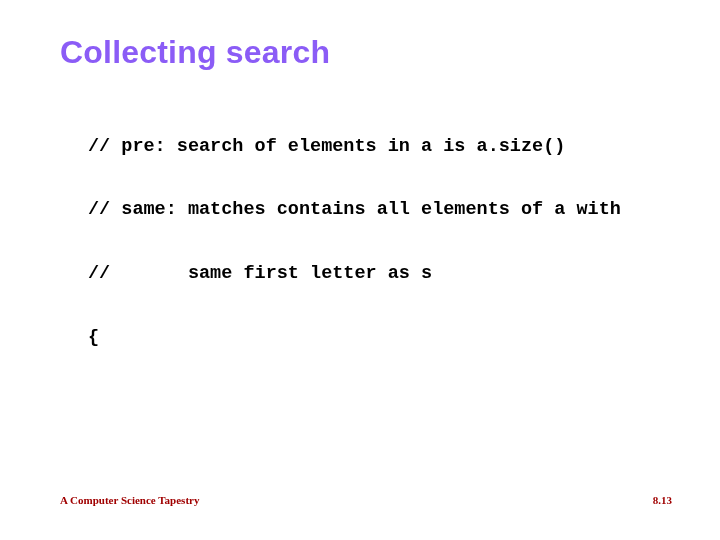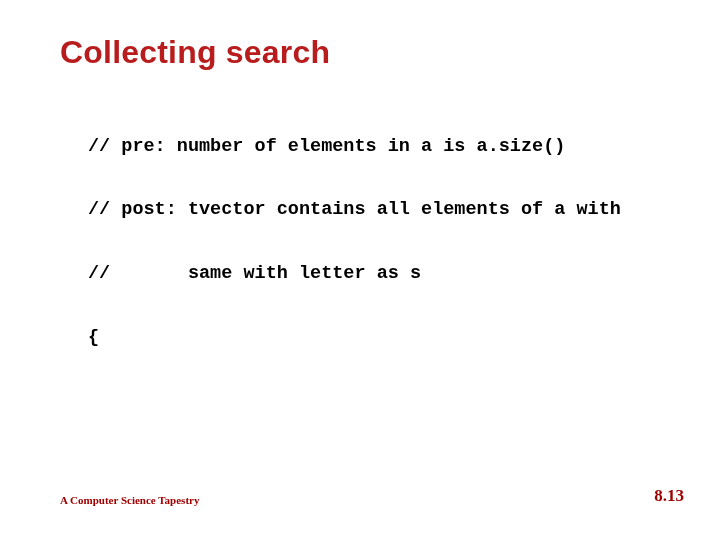--- a/index.html
+++ b/index.html
@@ -16,21 +16,21 @@
     box-sizing: border-box;
     width: 720px;
     height: 540px;
     padding: 34px 48px 0 60px;
     position: relative;
   }
   .title {
     font-size: 32px;
     font-weight: bold;
     font-family: Arial, Helvetica, sans-serif;
-    color: #b91c1c;
+    color: #8b5cf6;
     margin: 0 0 22px 0;
     letter-spacing: 0.2px;
   }
   .code {
     font-family: "Courier New", Courier, monospace;
     font-size: 18.5px;
     line-height: 1.15;
     white-space: pre;
     font-weight: bold;
     color: #000;
@@ -40,39 +40,39 @@
     position: absolute;
     left: 60px;
     bottom: 34px;
     font-size: 11px;
     font-weight: bold;
     color: #a00000;
     font-family: "Times New Roman", Times, serif;
   }
   .footer-right {
     position: absolute;
-    right: 36px;
+    right: 48px;
     bottom: 34px;
-    font-size: 17px;
+    font-size: 11px;
     font-weight: bold;
     color: #a00000;
     font-family: "Times New Roman", Times, serif;
   }
 </style>
 </head>
 <body>
 
 <div class="slide">
 
   <h1 class="title">Collecting search</h1>
 
   <div class="code">
-    <div>// pre: number of elements in a is a.size()</div>
-    <div>// post: tvector contains all elements of a with</div>
-    <div>//       same with letter as s</div>
+    <div>// pre: search of elements in a is a.size()</div>
+    <div>// same: matches contains all elements of a with</div>
+    <div>//       same first letter as s</div>
     <div>{</div>
     
     
     
     
     
     
     
   </div>
 

